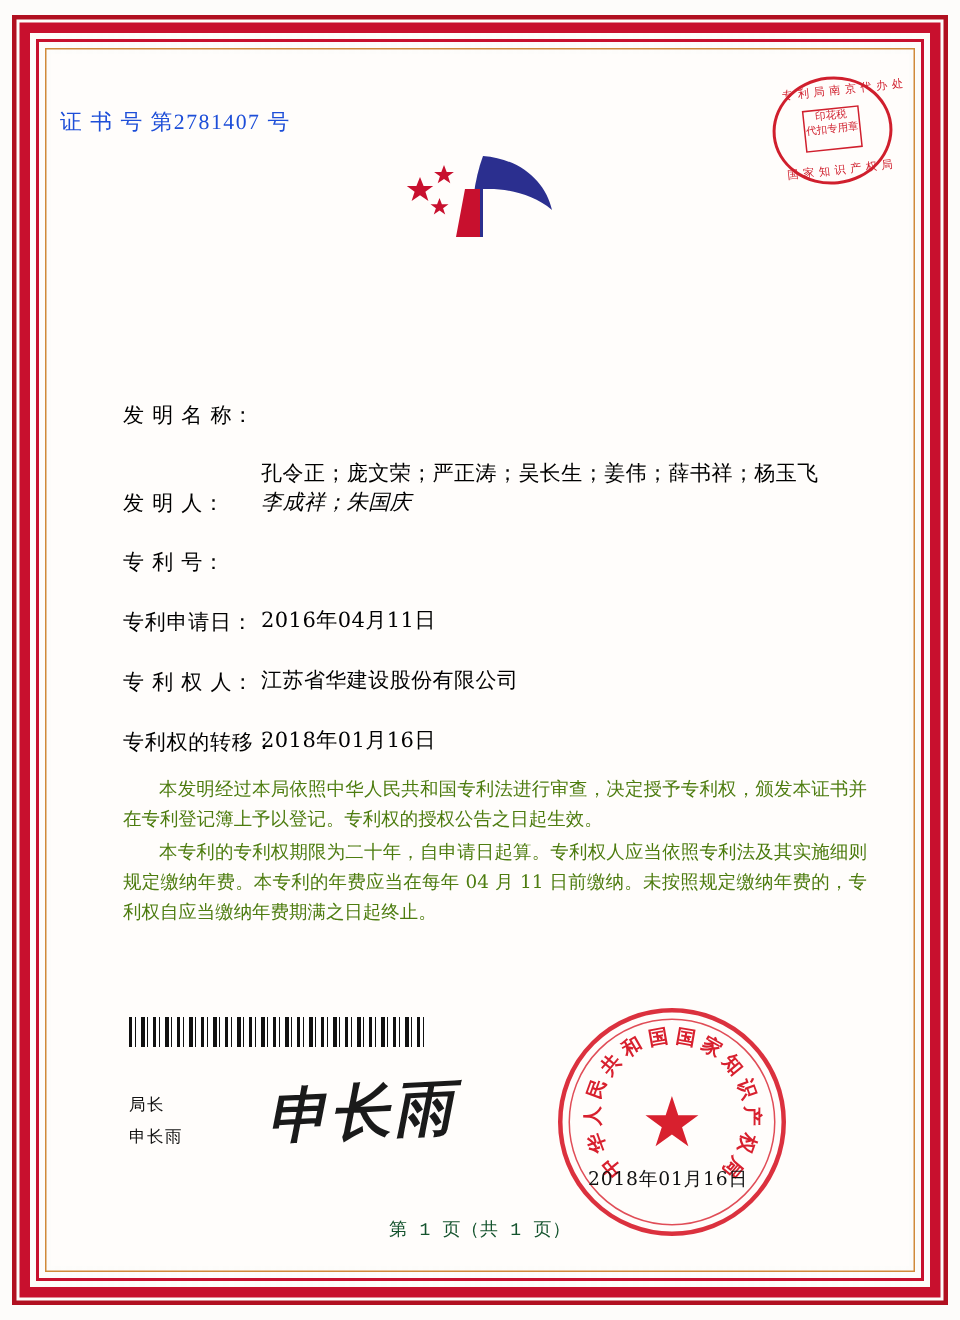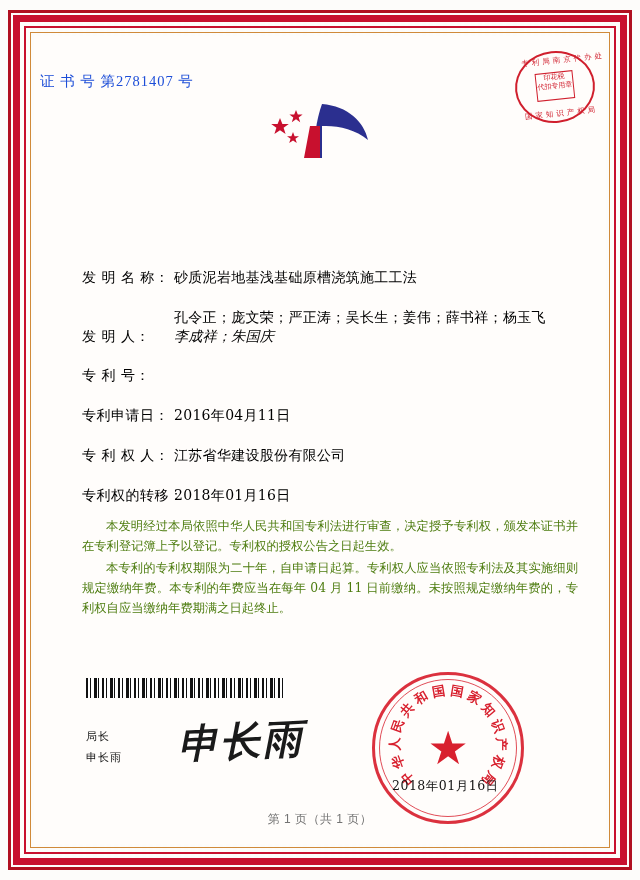--- a/index.html
+++ b/index.html
@@ -286,23 +286,23 @@
     letter-spacing: 0.5px;
     white-space: nowrap;
   }
 
   
   .page-footer {
     position: absolute;
     left: 0; right: 0;
     bottom: 52px;
     text-align: center;
-    font-family: Liberation Sans, sans-serif;
+    font-family: Liberation Mono, monospace;
     font-size: 12px;
-    color: #737373;
+    color: #14532d;
     letter-spacing: 0.5px;
   }
 </style>
 </head>
 <body>
 
 <div class="page">
 
   <div class="border-outer"></div>
   <div class="border-outer2"></div>
@@ -337,21 +337,20 @@
         <polygon points="36,14 37.8,18.6 42.6,18.6 38.7,21.5 40.2,26.2 36,23.3 31.8,26.2 33.3,21.5 29.4,18.6 34.2,18.6"></polygon>
         <polygon points="33,36 34.6,40.2 39,40.2 35.4,42.8 36.8,47 33,44.4 29.2,47 30.6,42.8 27,40.2 31.4,40.2"></polygon>
       </g>
     </svg>
   </div>
 
 
   <div class="fields">
     <div class="field-row">
       <div class="field-label">发 明 名 称：</div>
-      <div class="field-value">砂质泥岩地基浅基础原槽浇筑施工工法</div>
     </div>
     <div class="field-row">
       <div class="field-label">发 明 人：</div>
       <div class="field-value">
         <span>孔令正；庞文荣；严正涛；吴长生；姜伟；薛书祥；杨玉飞</span>
         <span class="line2">李成祥；朱国庆</span>
       </div>
     </div>
     <div class="field-row">
       <div class="field-label">专 利 号：</div>

